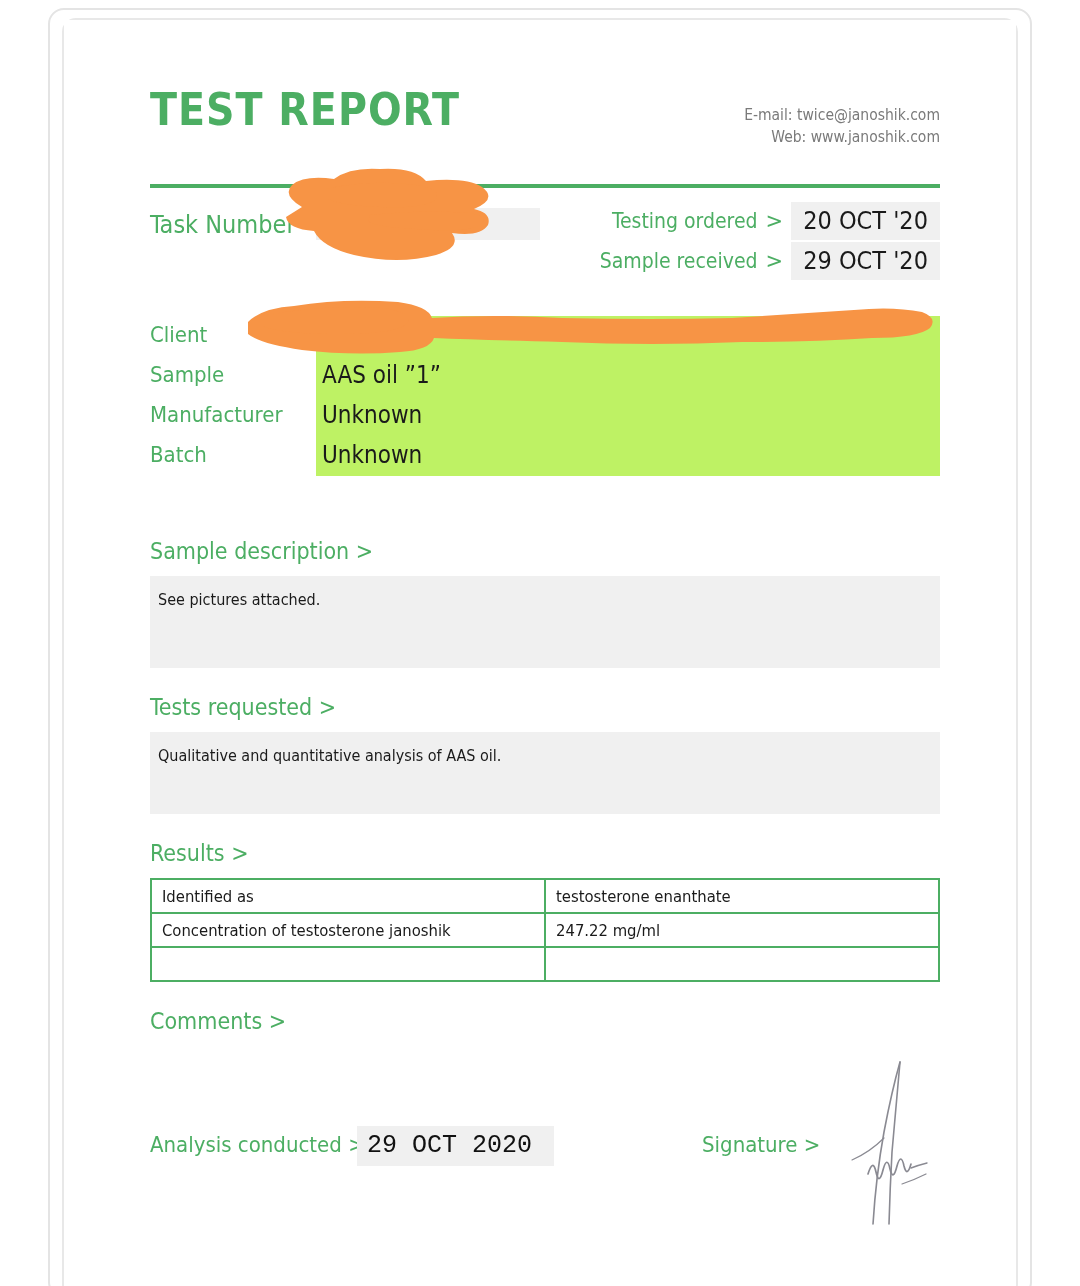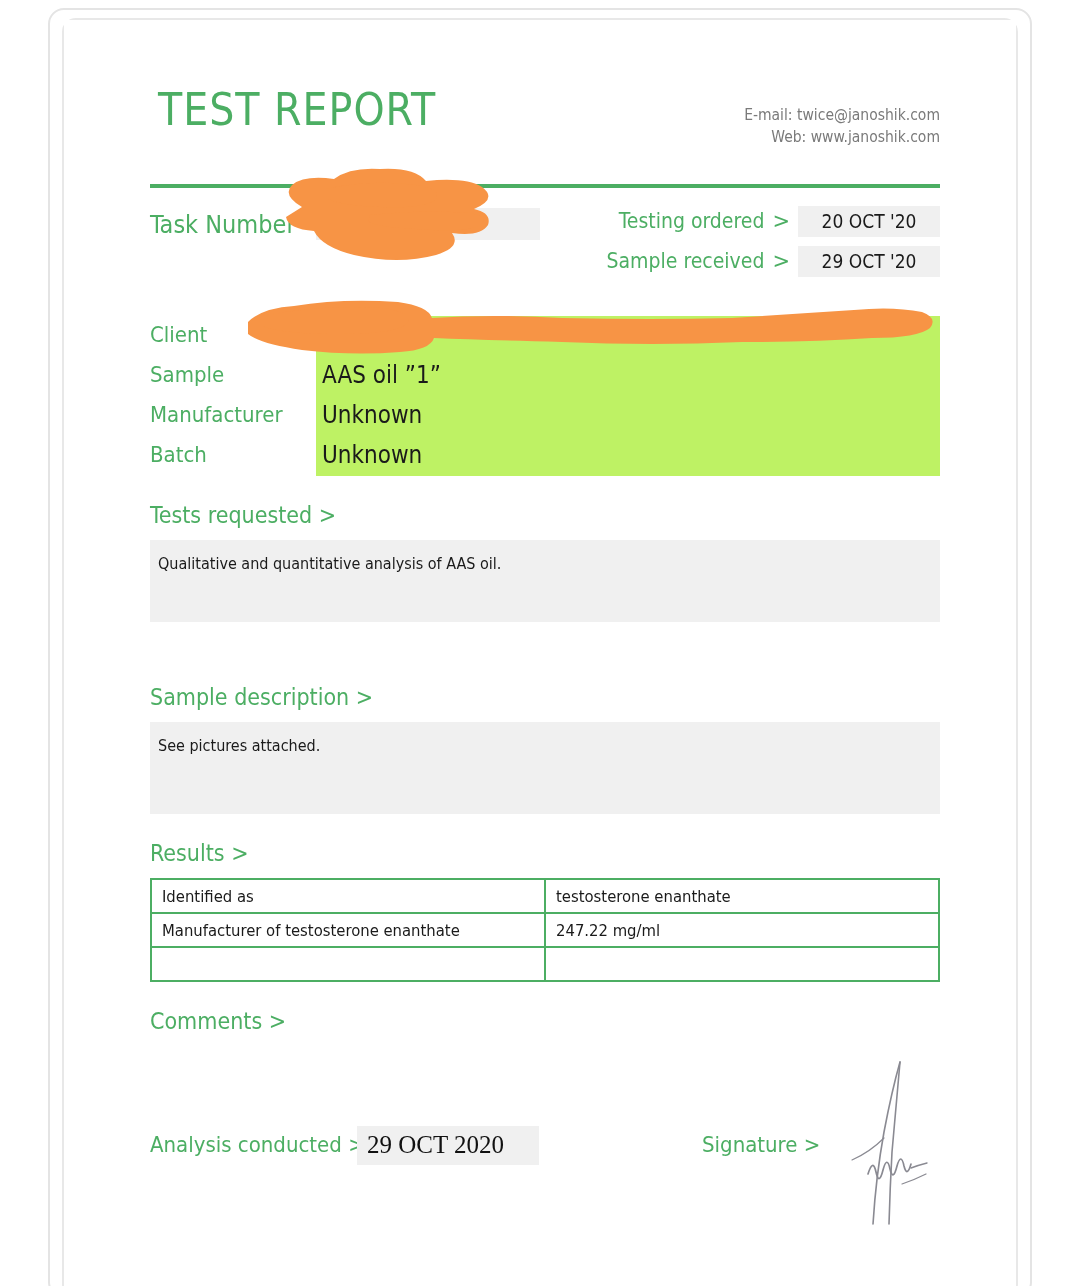--- a/index.html
+++ b/index.html
@@ -47,26 +47,26 @@
   }
 
   
   .header {
     position: relative;
     height: 116px;
     margin-top: 42px;
   }
   .report-title {
     position: absolute;
-    left: 8px; top: 22px;
+    left: 0; top: 22px;
     font-size: 44px;
     color: #4CAE63;
     letter-spacing: 1px;
     font-family: "DejaVu Sans Condensed", "Liberation Sans", sans-serif;
-    font-weight: 400;
+    font-weight: 700;
     white-space: nowrap;
   }
   .logo-block {
     position: absolute;
     left: 322px; top: 10px;
     width: 160px;
     text-align: center;
   }
   .logo-mark { display: block; margin: 0 auto; }
   .logo-word {
@@ -145,25 +145,25 @@
     font-family: "DejaVu Sans Condensed", "Liberation Sans", sans-serif;
   }
   .date-caret {
     font-size: 21px;
     color: #4CAE63;
     margin: 0 8px;
   }
   .date-value {
     display: inline-block;
     background: #f0f0f0;
-    font-size: 19px;
+    font-size: 25px;
     color: #1a1a1a;
     padding: 4px 12px 5px 12px;
     min-width: 142px;
-    text-align: center;
+    text-align: right;
     font-family: "DejaVu Sans Condensed", "Liberation Sans", sans-serif;
   }
 
   
   .info-fields { position: relative; margin-top: 24px; }
   .info-row {
     position: relative;
     height: 40px;
     display: flex;
     align-items: stretch;
@@ -240,21 +240,21 @@
     white-space: nowrap;
   }
   .analysis-value {
     position: absolute;
     left: 207px; top: 48px;
     background: #f0f0f0;
     font-size: 25px;
     color: #111;
     padding: 5px 22px 6px 10px;
     min-width: 182px;
-    font-family: Liberation Serif, serif;
+    font-family: Liberation Mono, monospace;
   }
   .signature-label {
     position: absolute;
     left: 552px; top: 54px;
     font-size: 22px;
     color: #4CAE63;
     font-family: "DejaVu Sans Condensed", "Liberation Sans", sans-serif;
     white-space: nowrap;
   }
   .signature-mark {
@@ -318,40 +318,40 @@
       <div class="info-row">
         <div class="info-label">Manufacturer</div>
         <div class="info-value">Unknown</div>
       </div>
       <div class="info-row">
         <div class="info-label">Batch</div>
         <div class="info-value">Unknown</div>
       </div>
     </div>
 
+    <div class="section" style="margin-top:62px;">
+      <div class="section-heading">Sample description &gt;</div>
+      <div class="section-box" style="height:92px;">See pictures attached.</div>
+    </div>
+
     <div class="section" style="margin-top:26px;">
       <div class="section-heading">Tests requested &gt;</div>
       <div class="section-box" style="height:82px;">Qualitative and quantitative analysis of AAS oil.</div>
-    </div>
-
-    <div class="section" style="margin-top:62px;">
-      <div class="section-heading">Sample description &gt;</div>
-      <div class="section-box" style="height:92px;">See pictures attached.</div>
     </div>
 
     <div class="section" style="margin-top:26px;">
       <div class="section-heading">Results &gt;</div>
       <table class="results-table">
         <tbody>
           <tr>
             <td class="col-key">Identified as</td>
             <td>testosterone enanthate</td>
           </tr>
           <tr>
-            <td class="col-key">Manufacturer of testosterone enanthate</td>
+            <td class="col-key">Concentration of testosterone janoshik</td>
             <td>247.22 mg/ml</td>
           </tr>
           <tr>
             <td class="col-key"></td>
             <td></td>
           </tr>
         </tbody>
       </table>
     </div>
 

